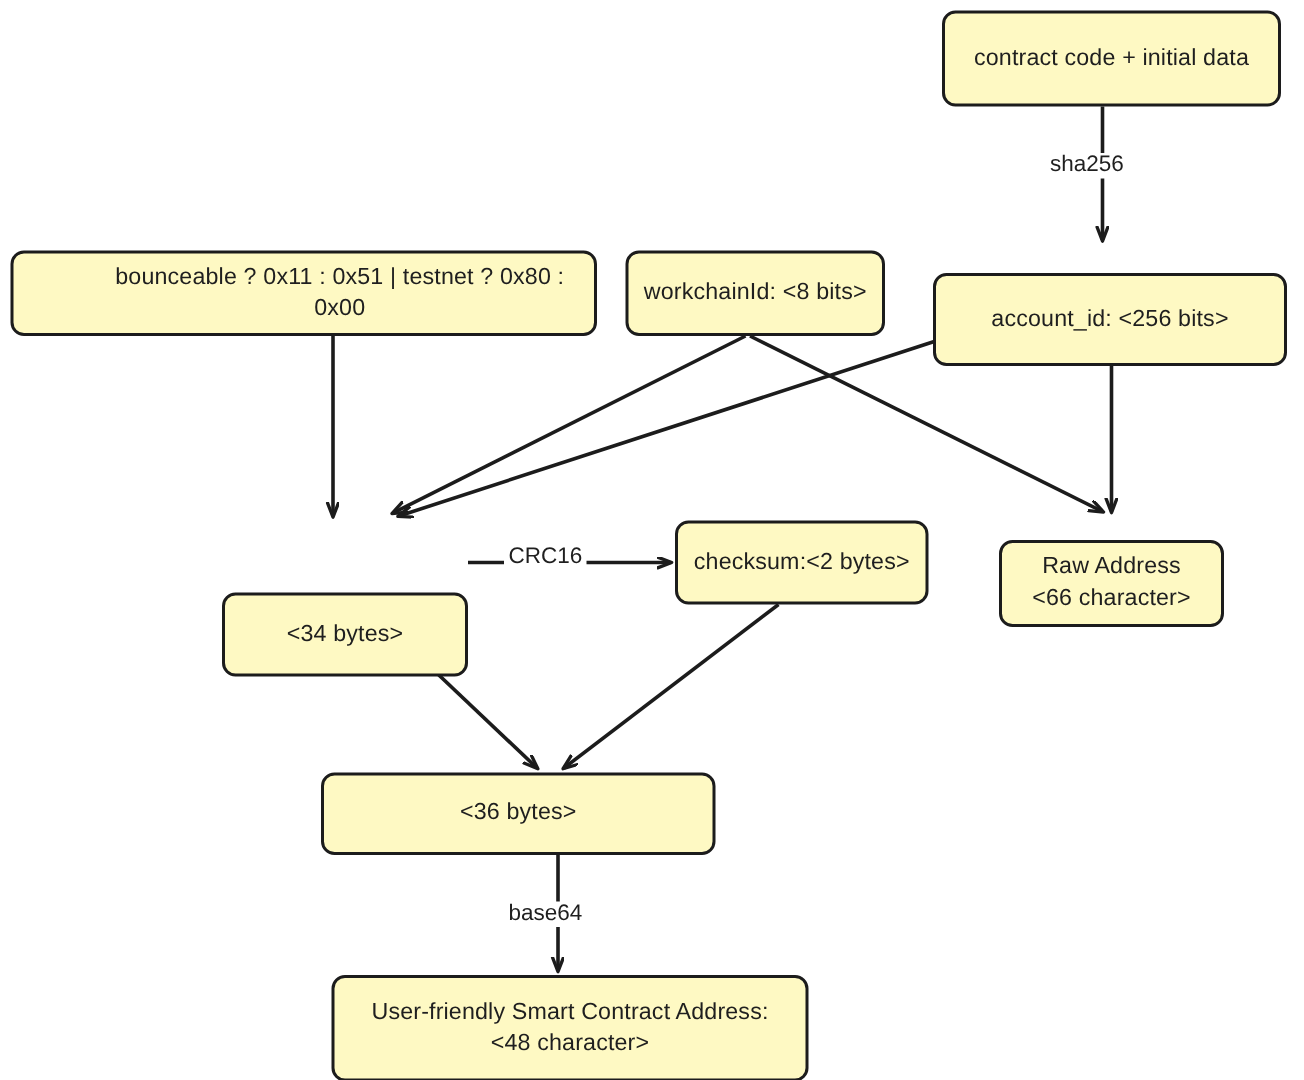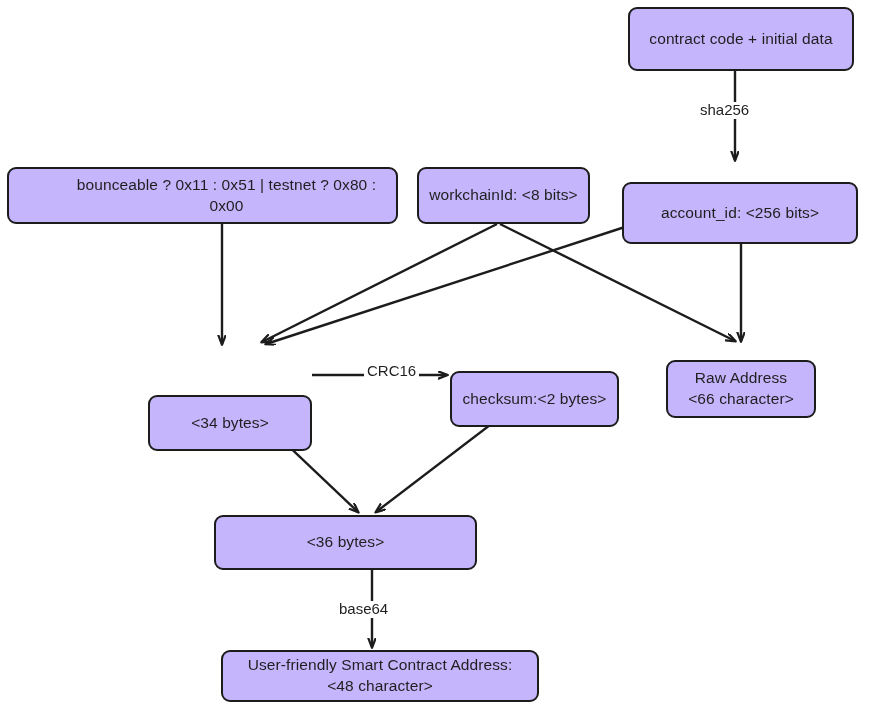--- a/index.html
+++ b/index.html
@@ -26,21 +26,21 @@
     left: 0;
     top: 0;
     width: 869px;
     height: 720px;
   }
   .node {
     position: absolute;
     box-sizing: border-box;
     border: 2.4px solid #1c1c1c;
     border-radius: 9px;
-    background: #c4b5fd;
+    background: #fef9c3;
     display: flex;
     align-items: center;
     justify-content: center;
     text-align: center;
     font-size: 15.5px;
     line-height: 1.35;
     color: #1f1f1f;
     letter-spacing: 0.1px;
     z-index: 2;
   }
@@ -60,28 +60,28 @@
     line-height: 1.1;
     text-align: center;
   }
 
   
   #node-contract    { left: 628px; top: 7px;   width: 226px; height: 64px; }
   #node-bounceable  { left: 7px;   top: 167px; width: 391px; height: 57px; padding-left: 48px; }
   #node-workchain   { left: 417px; top: 167px; width: 173px; height: 57px; }
   #node-account     { left: 622px; top: 163px; width: 236px; height: 62px; margin-top: 19px; }
   #node-34bytes     { left: 148px; top: 347px; width: 164px; height: 56px; margin-top: 48px; }
-  #node-checksum    { left: 450px; top: 347px; width: 169px; height: 56px; margin-top: 24px; }
+  #node-checksum    { left: 450px; top: 347px; width: 169px; height: 56px; }
   #node-rawaddress  { left: 666px; top: 344px; width: 150px; height: 58px; margin-top: 16px; }
   #node-36bytes     { left: 214px; top: 515px; width: 263px; height: 55px; }
-  #node-useraddress { left: 221px; top: 650px; width: 318px; height: 52px; }
+  #node-useraddress { left: 221px; top: 650px; width: 318px; height: 71px; }
 
   
   #label-sha256  { left: 697px; top: 102px; }
-  #label-crc16   { left: 364px; top: 363px; }
+  #label-crc16   { left: 336px; top: 363px; }
   #label-base64  { left: 336px; top: 601px; }
 </style>
 </head>
 <body>
 
 <div id="diagram-root">
 
   <svg class="edge-layer" viewBox="0 0 869 720">
     <defs>
       <marker id="arrowhead" markerWidth="12" markerHeight="12" refX="9.2" refY="4" orient="auto" markerUnits="userSpaceOnUse">

